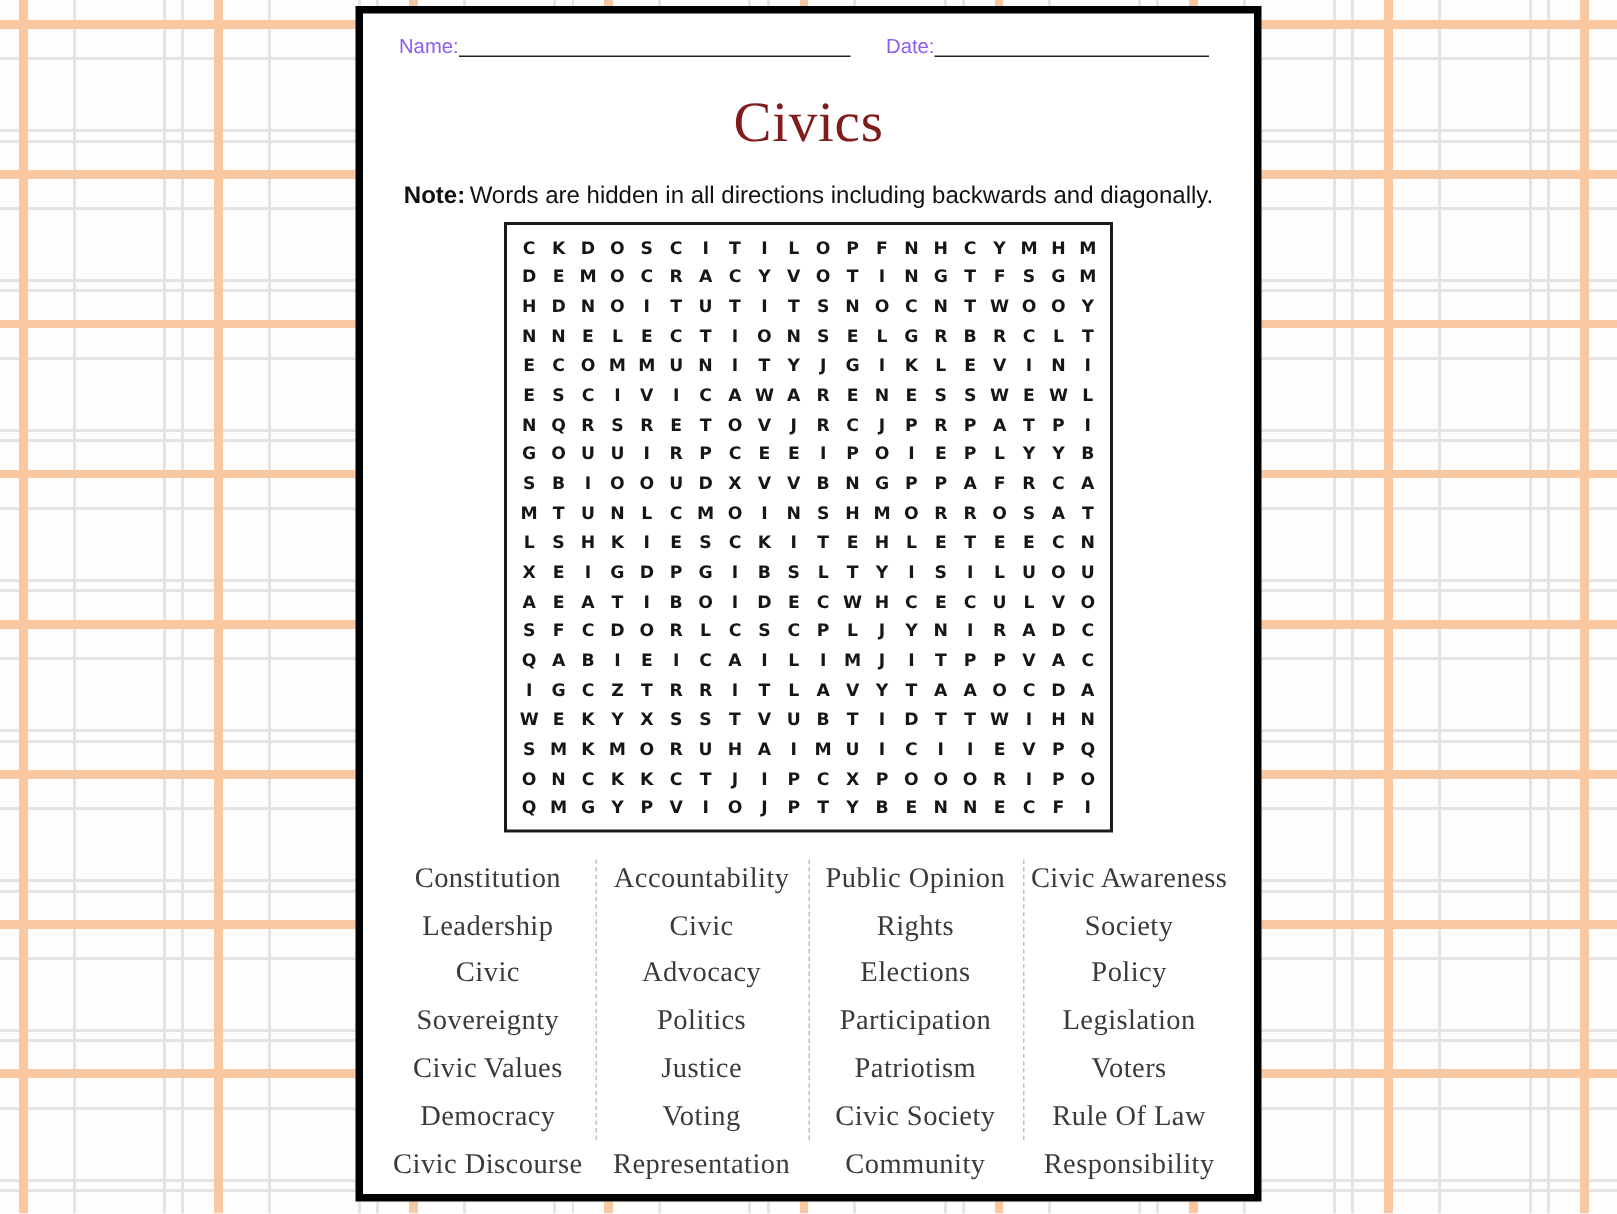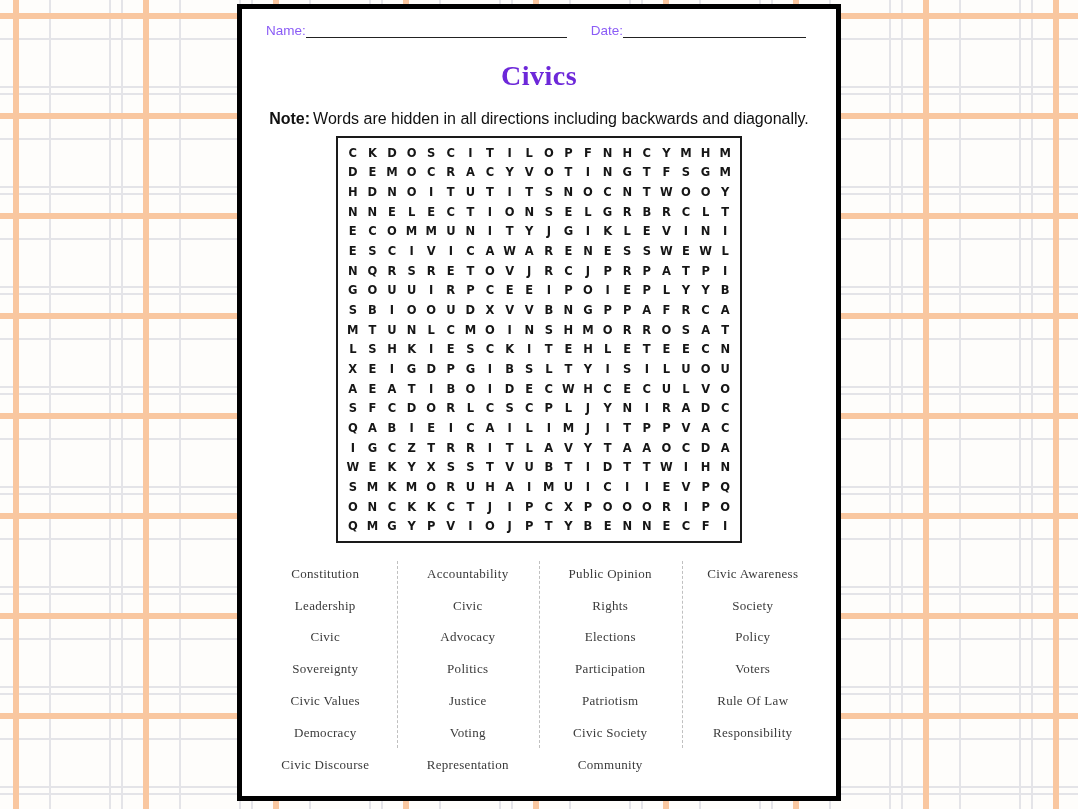--- a/index.html
+++ b/index.html
@@ -28,21 +28,21 @@
     margin:13px 30px 0 24px;
     font-family:"Liberation Sans",sans-serif;
     font-size:13.5px;color:#8b5cf6;
   }
   .blank-line{border-bottom:1.5px solid #222;height:16px;}
   .name-line{flex:1;margin-right:24px;}
   .date-line{width:183px;}
   .title{
     text-align:center;
     font-family:"Liberation Serif",serif;
-    font-weight:700;font-size:28px;color:#6d28d9;
+    font-weight:400;font-size:38px;color:#7f1d1d;
     margin-top:22px;letter-spacing:0.5px;
   }
   .note{
     text-align:center;
     font-family:"Liberation Sans",sans-serif;
     font-size:16px;color:#111;
     margin-top:18px;margin-bottom:8px;
   }
   .note b{font-weight:700;margin-right:3px;}
   .grid-box{
@@ -55,21 +55,21 @@
     font-family:"DejaVu Sans",sans-serif;
     font-weight:700;font-size:11.5px;color:var(--letter-text);
   }
   .cell{display:flex;align-items:center;justify-content:center;}
   .word-list{
     position:relative;
     margin:15px 12px 0 12px;
     display:grid;
     grid-template-columns:repeat(4,1fr);
     font-family:"Liberation Serif",serif;
-    font-size:13px;color:var(--word-text);
+    font-size:19px;color:var(--word-text);
   }
   .word-col{display:flex;flex-direction:column;}
   .word{
     height:31.8px;display:flex;align-items:center;justify-content:center;
     white-space:nowrap;letter-spacing:0.3px;
   }
   .divider{
     position:absolute;top:3px;height:187px;width:0;
     border-left:1.5px dashed #c0c0c0;
   }
@@ -523,20 +523,21 @@
           <div class="word">Elections</div>
           <div class="word">Participation</div>
           <div class="word">Patriotism</div>
           <div class="word">Civic Society</div>
           <div class="word">Community</div>
         </div>
         <div class="word-col">
           <div class="word">Civic Awareness</div>
           <div class="word">Society</div>
           <div class="word">Policy</div>
+          <div class="word">Legislation</div>
           <div class="word">Voters</div>
           <div class="word">Rule Of Law</div>
           <div class="word">Responsibility</div>
         </div>
       </div>
 
   </div>
 </div>
 
 </body></html>

